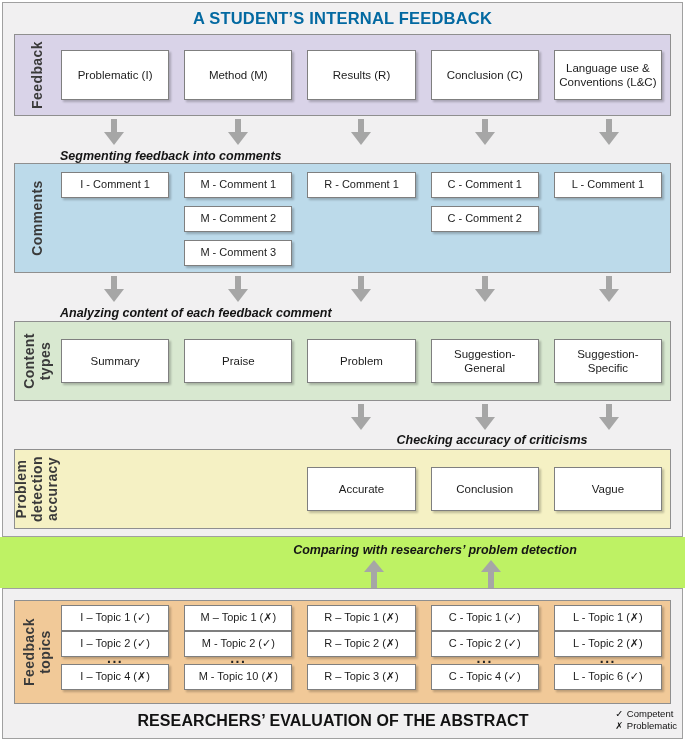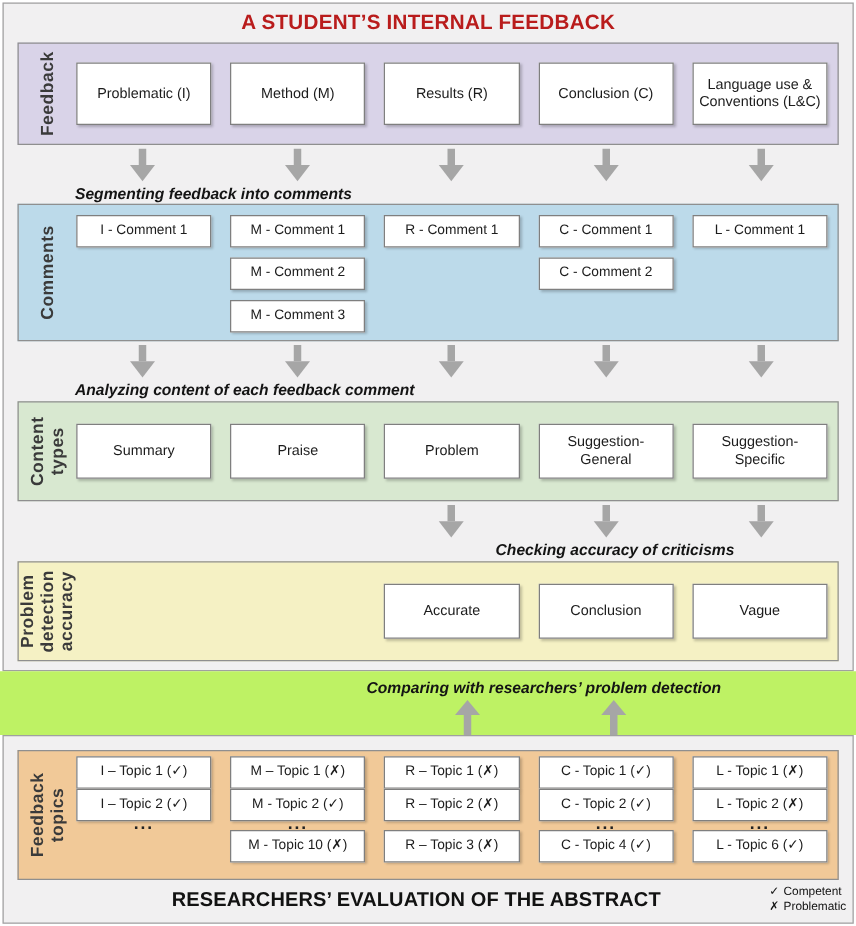--- a/index.html
+++ b/index.html
@@ -12,21 +12,21 @@
   .panel{
     position:absolute; left:2px; width:681px;
     background:var(--panel-bg,#f1f0f1);
     border:1px solid var(--panel-border,#a0a0a0);
   }
   .panel-top{ top:2px; height:535px; }
   .panel-bottom{ top:588px; height:151px; }
 
   .top-title{
     height:31px; display:flex; align-items:center; justify-content:center;
-    font-weight:700; font-size:16.5px; letter-spacing:.2px; color:#b91c1c;
+    font-weight:700; font-size:16.5px; letter-spacing:.2px; color:#0369a1;
   }
 
   .band{
     display:flex; margin:0 11px; overflow:hidden;
     border:1px solid var(--band-border,#8f8f8f);
   }
   .band-label-wrap{ flex:0 0 46px; position:relative; }
   .band-label{
     position:absolute; left:50%; top:50%;
     transform:translate(-50%,-50%) rotate(-90deg);
@@ -298,20 +298,21 @@
     <div class="band band-topics">
       <div class="band-label-wrap">
         <div class="band-label">Feedback
 topics</div>
       </div>
       <div class="band-content">
         <div class="vstack topics-col">
           <div class="wbox box-sm">I – Topic 1 (✓)</div>
           <div class="wbox box-sm">I – Topic 2 (✓)</div>
           <div class="dots">...</div>
+          <div class="wbox box-sm">I – Topic 4 (✗)</div>
         </div>
         <div class="vstack topics-col">
           <div class="wbox box-sm">M – Topic 1 (✗)</div>
           <div class="wbox box-sm">M - Topic 2 (✓)</div>
           <div class="dots">...</div>
           <div class="wbox box-sm">M - Topic 10 (✗)</div>
         </div>
         <div class="vstack topics-col">
           <div class="wbox box-sm">R – Topic 1 (✗)</div>
           <div class="wbox box-sm">R – Topic 2 (✗)</div>

